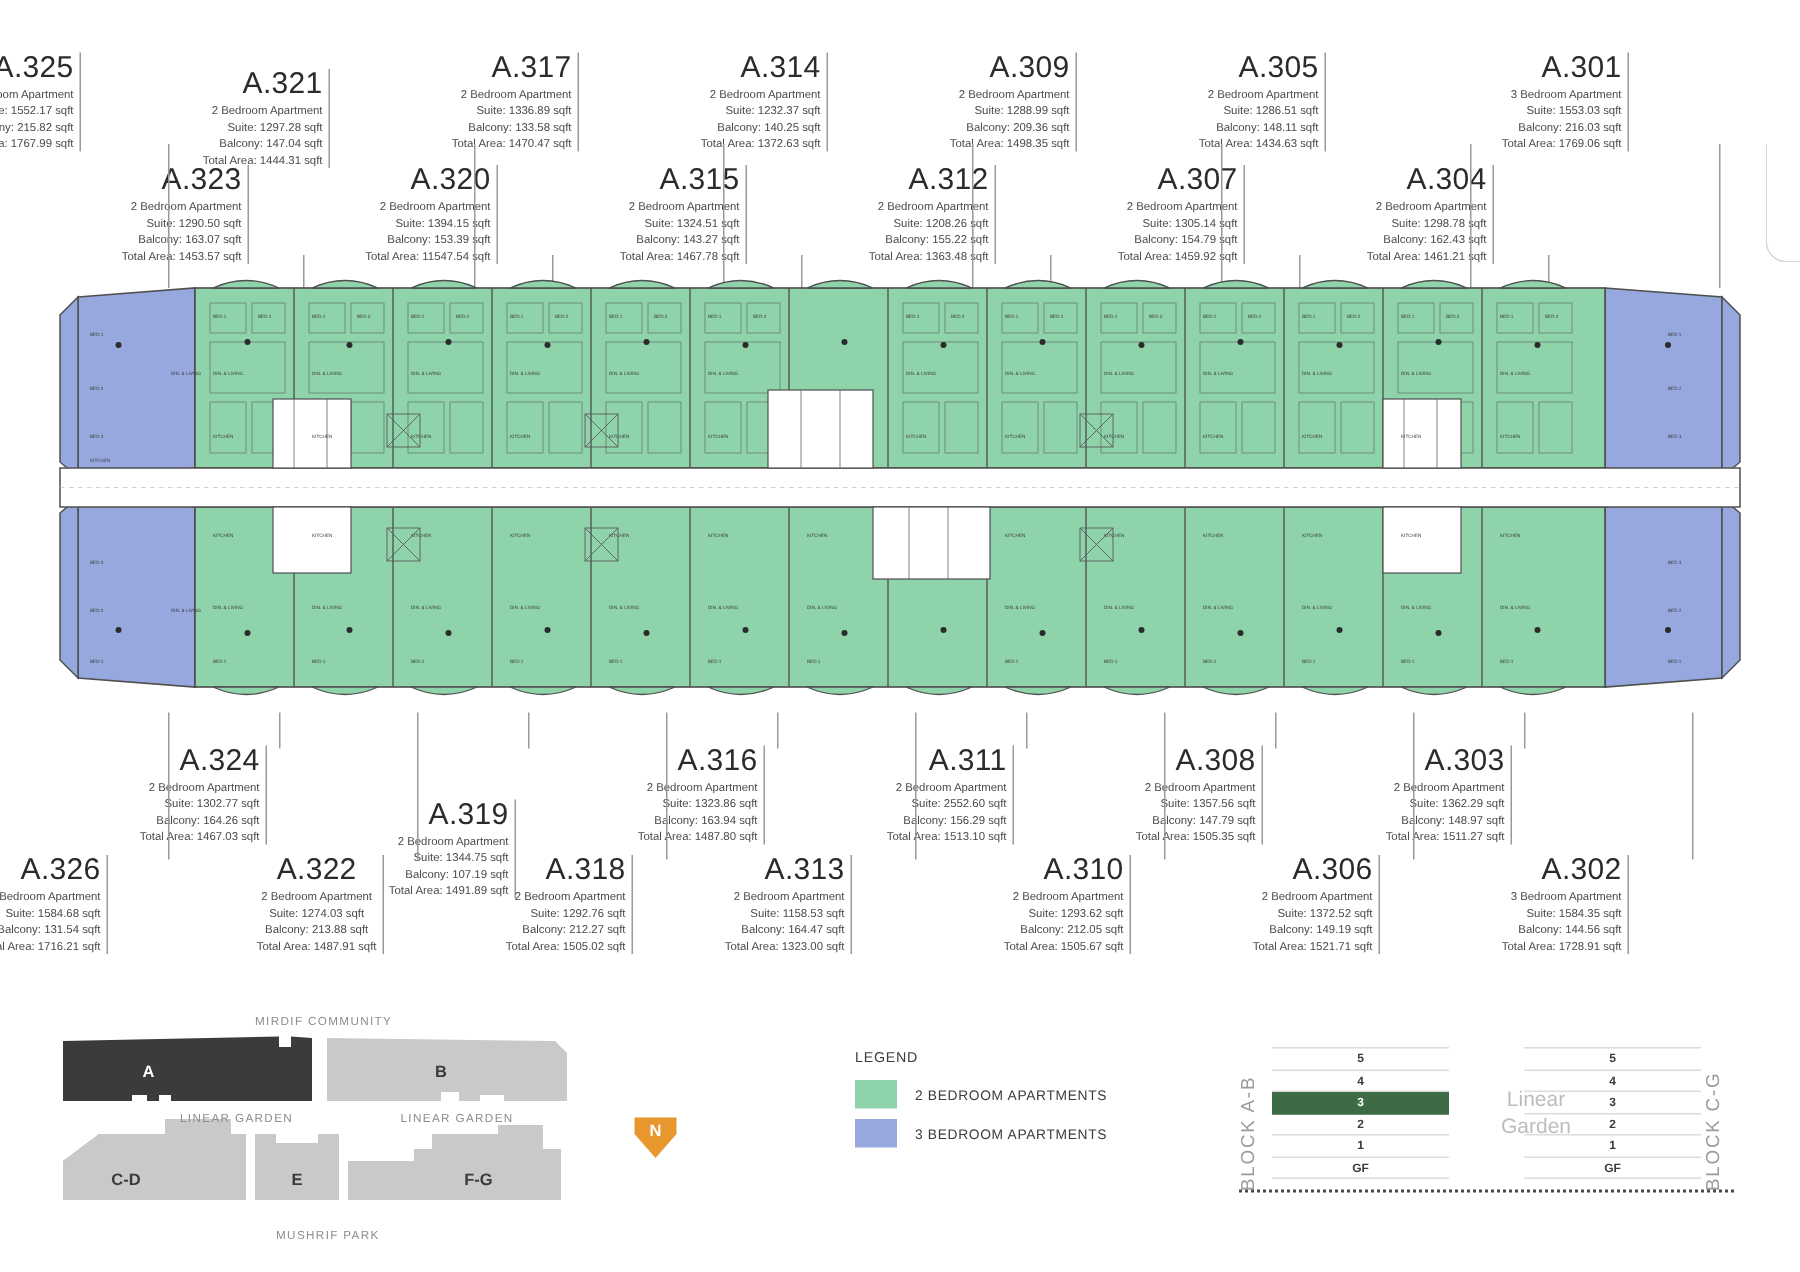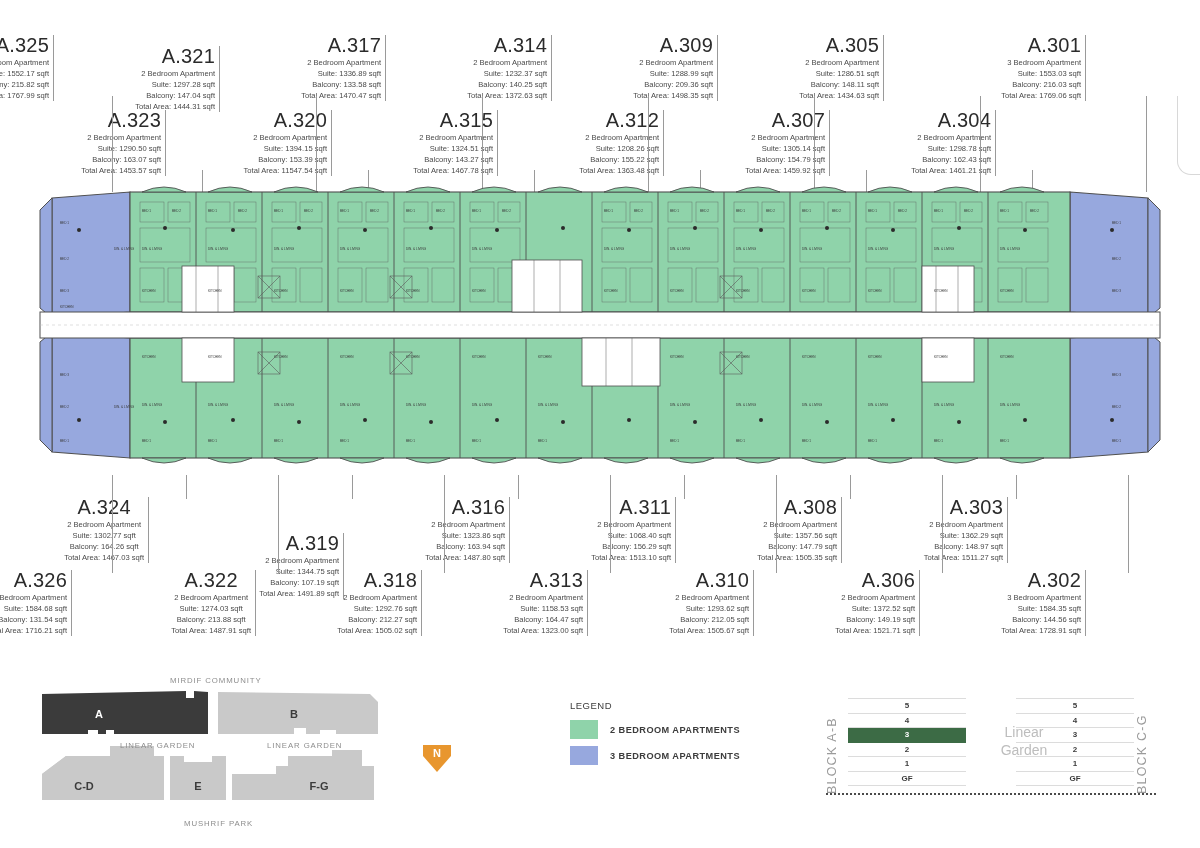--- a/index.html
+++ b/index.html
@@ -29,21 +29,21 @@
   .kmlabel{position:absolute;font-size:7.8px;letter-spacing:.9px;color:#8d8d8d;white-space:nowrap;}
 
   
   .north{position:absolute;left:420px;top:742px;width:34px;height:34px;}
 
   
   .legend{position:absolute;left:570px;top:700px;}
   .legend .ttl{font-size:9.5px;letter-spacing:.5px;color:#3c3c3c;margin-bottom:9px;}
   .legend .row{display:flex;align-items:center;margin-bottom:7px;}
   .legend .sw{width:28px;height:19px;margin-right:12px;}
-  .legend .txt{font-size:9.2px;font-weight:700;letter-spacing:.45px;color:#3c3c3c;text-align:center;}
+  .legend .txt{font-size:9.2px;font-weight:400;letter-spacing:.45px;color:#3c3c3c;text-align:center;}
 
   
   .floors{position:absolute;left:826px;top:698px;width:330px;height:100px;}
   .blocklab{position:absolute;font-size:12.5px;letter-spacing:1.2px;color:#9b9b9b;
     writing-mode:vertical-rl;transform:rotate(180deg);white-space:nowrap;line-height:1;}
   .stack{position:absolute;width:118px;}
   .stack .fl{height:13.5px;border-bottom:1px solid #dcdcdc;display:flex;align-items:center;
     justify-content:center;font-size:8px;font-weight:700;color:#3c3c3c;}
   .stack .fl:first-child{border-top:1px solid #dcdcdc;}
   .stack .fl.hl{background:#3c6b45;color:#ffffff;border-bottom-color:#3c6b45;}
@@ -70,28 +70,28 @@
       <div class="callout" style="right: 980px; top: 46px;"><div class="box"><div class="code">A.321</div><div class="ln">2 Bedroom Apartment</div><div class="ln">Suite: 1297.28 sqft</div><div class="ln">Balcony: 147.04 sqft</div><div class="ln">Total Area: 1444.31 sqft</div></div></div>
       <div class="callout" style="right: 1146px; top: 35px;"><div class="box"><div class="code">A.325</div><div class="ln">3 Bedroom Apartment</div><div class="ln">Suite: 1552.17 sqft</div><div class="ln">Balcony: 215.82 sqft</div><div class="ln">Total Area: 1767.99 sqft</div></div></div>
       <div class="callout" style="right: 204px; top: 110px;"><div class="box"><div class="code">A.304</div><div class="ln">2 Bedroom Apartment</div><div class="ln">Suite: 1298.78 sqft</div><div class="ln">Balcony: 162.43 sqft</div><div class="ln">Total Area: 1461.21 sqft</div></div></div>
       <div class="callout" style="right: 370px; top: 110px;"><div class="box"><div class="code">A.307</div><div class="ln">2 Bedroom Apartment</div><div class="ln">Suite: 1305.14 sqft</div><div class="ln">Balcony: 154.79 sqft</div><div class="ln">Total Area: 1459.92 sqft</div></div></div>
       <div class="callout" style="right: 536px; top: 110px;"><div class="box"><div class="code">A.312</div><div class="ln">2 Bedroom Apartment</div><div class="ln">Suite: 1208.26 sqft</div><div class="ln">Balcony: 155.22 sqft</div><div class="ln">Total Area: 1363.48 sqft</div></div></div>
       <div class="callout" style="right: 702px; top: 110px;"><div class="box"><div class="code">A.315</div><div class="ln">2 Bedroom Apartment</div><div class="ln">Suite: 1324.51 sqft</div><div class="ln">Balcony: 143.27 sqft</div><div class="ln">Total Area: 1467.78 sqft</div></div></div>
       <div class="callout" style="right: 868px; top: 110px;"><div class="box"><div class="code">A.320</div><div class="ln">2 Bedroom Apartment</div><div class="ln">Suite: 1394.15 sqft</div><div class="ln">Balcony: 153.39 sqft</div><div class="ln">Total Area: 11547.54 sqft</div></div></div>
       <div class="callout" style="right: 1034px; top: 110px;"><div class="box"><div class="code">A.323</div><div class="ln">2 Bedroom Apartment</div><div class="ln">Suite: 1290.50 sqft</div><div class="ln">Balcony: 163.07 sqft</div><div class="ln">Total Area: 1453.57 sqft</div></div></div>
       <div class="callout" style="right: 192px; top: 497px;"><div class="box"><div class="code">A.303</div><div class="ln">2 Bedroom Apartment</div><div class="ln">Suite: 1362.29 sqft</div><div class="ln">Balcony: 148.97 sqft</div><div class="ln">Total Area: 1511.27 sqft</div></div></div>
       <div class="callout" style="right: 358px; top: 497px;"><div class="box"><div class="code">A.308</div><div class="ln">2 Bedroom Apartment</div><div class="ln">Suite: 1357.56 sqft</div><div class="ln">Balcony: 147.79 sqft</div><div class="ln">Total Area: 1505.35 sqft</div></div></div>
-      <div class="callout" style="right: 524px; top: 497px;"><div class="box"><div class="code">A.311</div><div class="ln">2 Bedroom Apartment</div><div class="ln">Suite: 1068.40 sqft</div><div class="ln">Balcony: 156.29 sqft</div><div class="ln">Total Area: 1513.10 sqft</div></div></div>
+      <div class="callout" style="right: 524px; top: 497px;"><div class="box"><div class="code">A.311</div><div class="ln">2 Bedroom Apartment</div><div class="ln">Suite: 2552.60 sqft</div><div class="ln">Balcony: 156.29 sqft</div><div class="ln">Total Area: 1513.10 sqft</div></div></div>
       <div class="callout" style="right: 690px; top: 497px;"><div class="box"><div class="code">A.316</div><div class="ln">2 Bedroom Apartment</div><div class="ln">Suite: 1323.86 sqft</div><div class="ln">Balcony: 163.94 sqft</div><div class="ln">Total Area: 1487.80 sqft</div></div></div>
       <div class="callout" style="right: 856px; top: 497px; margin-top: 36px;"><div class="box"><div class="code">A.319</div><div class="ln">2 Bedroom Apartment</div><div class="ln">Suite: 1344.75 sqft</div><div class="ln">Balcony: 107.19 sqft</div><div class="ln">Total Area: 1491.89 sqft</div></div></div>
-      <div class="callout" style="right: 1051px; top: 497px; text-align: center;"><div class="box"><div class="code">A.324</div><div class="ln">2 Bedroom Apartment</div><div class="ln">Suite: 1302.77 sqft</div><div class="ln">Balcony: 164.26 sqft</div><div class="ln">Total Area: 1467.03 sqft</div></div></div>
+      <div class="callout" style="right: 1022px; top: 497px;"><div class="box"><div class="code">A.324</div><div class="ln">2 Bedroom Apartment</div><div class="ln">Suite: 1302.77 sqft</div><div class="ln">Balcony: 164.26 sqft</div><div class="ln">Total Area: 1467.03 sqft</div></div></div>
       <div class="callout" style="right: 114px; top: 570px;"><div class="box"><div class="code">A.302</div><div class="ln">3 Bedroom Apartment</div><div class="ln">Suite: 1584.35 sqft</div><div class="ln">Balcony: 144.56 sqft</div><div class="ln">Total Area: 1728.91 sqft</div></div></div>
       <div class="callout" style="right: 280px; top: 570px;"><div class="box"><div class="code">A.306</div><div class="ln">2 Bedroom Apartment</div><div class="ln">Suite: 1372.52 sqft</div><div class="ln">Balcony: 149.19 sqft</div><div class="ln">Total Area: 1521.71 sqft</div></div></div>
       <div class="callout" style="right: 446px; top: 570px;"><div class="box"><div class="code">A.310</div><div class="ln">2 Bedroom Apartment</div><div class="ln">Suite: 1293.62 sqft</div><div class="ln">Balcony: 212.05 sqft</div><div class="ln">Total Area: 1505.67 sqft</div></div></div>
-      <div class="callout" style="right: 612px; top: 570px;"><div class="box"><div class="code">A.313</div><div class="ln">2 Bedroom Apartment</div><div class="ln">Suite: 1158.53 sqft</div><div class="ln">Balcony: 164.47 sqft</div><div class="ln">Total Area: 1323.00 sqft</div></div></div>
+      <div class="callout" style="right: 632px; top: 570px;"><div class="box"><div class="code">A.313</div><div class="ln">2 Bedroom Apartment</div><div class="ln">Suite: 1158.53 sqft</div><div class="ln">Balcony: 164.47 sqft</div><div class="ln">Total Area: 1323.00 sqft</div></div></div>
       <div class="callout" style="right: 778px; top: 570px;"><div class="box"><div class="code">A.318</div><div class="ln">2 Bedroom Apartment</div><div class="ln">Suite: 1292.76 sqft</div><div class="ln">Balcony: 212.27 sqft</div><div class="ln">Total Area: 1505.02 sqft</div></div></div>
       <div class="callout" style="right: 944px; top: 570px; text-align: center;"><div class="box"><div class="code">A.322</div><div class="ln">2 Bedroom Apartment</div><div class="ln">Suite: 1274.03 sqft</div><div class="ln">Balcony: 213.88 sqft</div><div class="ln">Total Area: 1487.91 sqft</div></div></div>
       <div class="callout" style="right: 1128px; top: 570px;"><div class="box"><div class="code">A.326</div><div class="ln">3 Bedroom Apartment</div><div class="ln">Suite: 1584.68 sqft</div><div class="ln">Balcony: 131.54 sqft</div><div class="ln">Total Area: 1716.21 sqft</div></div></div>
     </div>
   <div id="leaders">
       <div class="lead" style="left: 112px; top: 96px; height: 96px;"></div>
       <div class="lead" style="left: 316px; top: 96px; height: 96px;"></div>
       <div class="lead" style="left: 482px; top: 96px; height: 96px;"></div>
       <div class="lead" style="left: 648px; top: 96px; height: 96px;"></div>
       <div class="lead" style="left: 814px; top: 96px; height: 96px;"></div>

